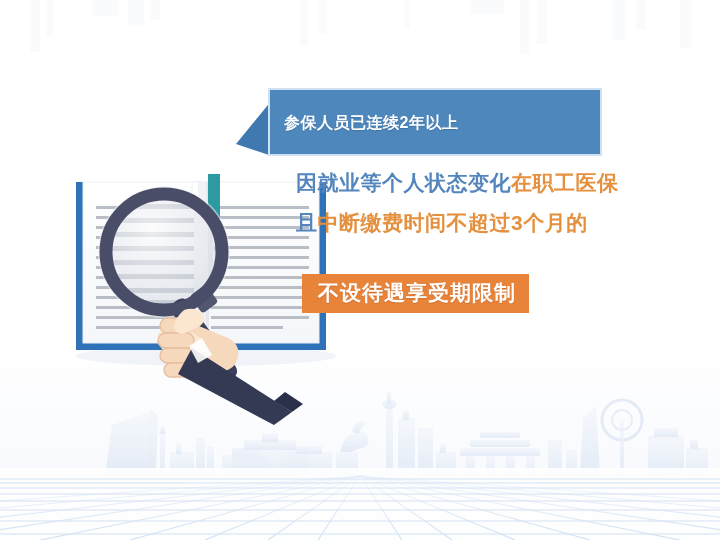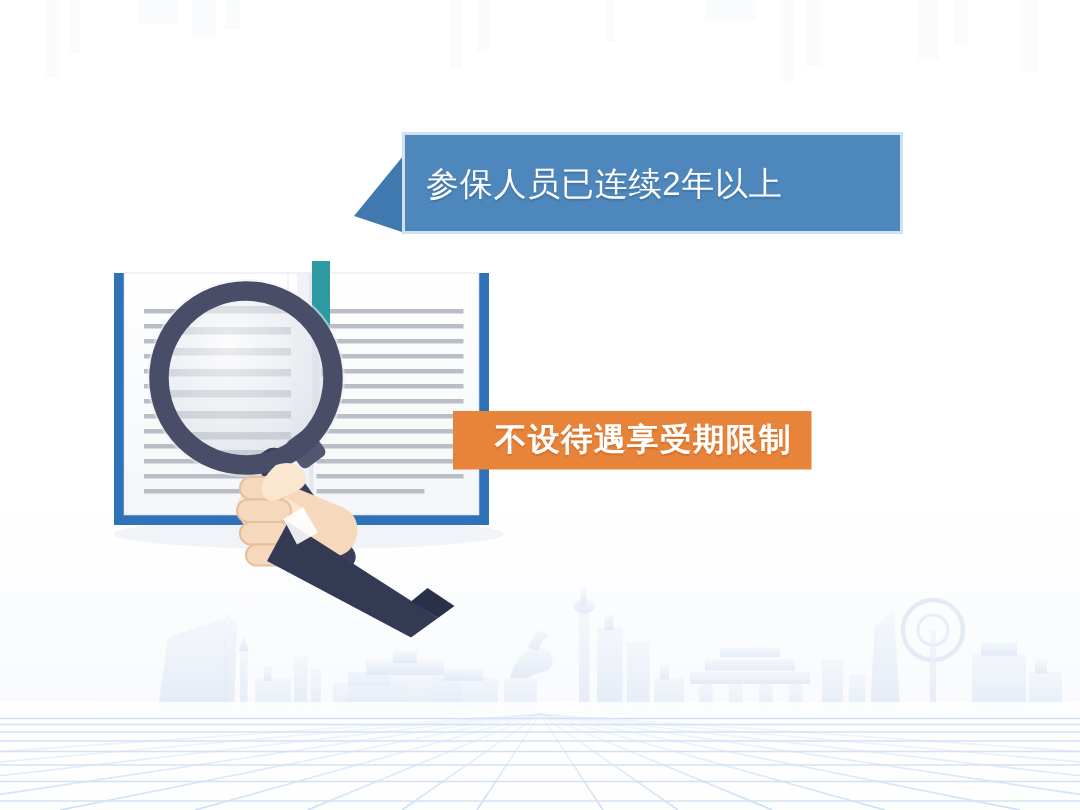--- a/index.html
+++ b/index.html
@@ -20,22 +20,22 @@
   .banner{
     position:absolute;left:268px;top:88px;width:334px;height:68px;
     background:#4e87bb;
     border:2px solid #cfe2f2;
     box-sizing:border-box;
     display:flex;flex-direction:column;justify-content:center;
     padding-left:14px;
   }
   .banner-line{
     color:#ffffff;
-    font-size:22px;
-    font-weight:normal;
+    font-size:16px;
+    font-weight:bold;
     letter-spacing:0.5px;
     line-height:29px;
     white-space:nowrap;
     text-shadow:0 1px 1px rgba(20,60,100,.25);
   }
   .banner-tail{
     position:absolute;left:236px;top:100px;width:36px;height:60px;
     overflow:visible;
   }
 
@@ -47,21 +47,21 @@
     font-size:21px;font-weight:bold;line-height:33px;white-space:nowrap;
     letter-spacing:0.5px;
   }
   .pline.l3{margin-top:7px;}
   .blue{color:#5486bd;}
   .orange{color:#e4903f;}
 
   .tag{
     position:absolute;left:302px;top:274px;
     background:#e8833a;
-    padding:5px 13px 6px 28px;
+    padding:5px 13px 6px 16px;
     display:inline-block;
   }
   .tag span{
     color:#ffffff;font-size:21px;font-weight:bold;letter-spacing:1px;
     white-space:nowrap;
     text-shadow:0 1px 1px rgba(140,60,0,.25);
   }
 
   
   .illus{position:absolute;left:56px;top:160px;width:290px;height:265px;}
@@ -328,19 +328,25 @@
 
   <svg class="banner-tail" viewBox="0 0 36 60">
     <path d="M36 0 L36 56 L0 44 Z" fill="#3f79b0"></path>
   </svg>
 
   <div class="banner">
     <div class="banner-line">参保人员已连续2年以上</div>
   </div>
 
   <div class="para">
+    <div class="pline l1">
+      <span class="blue">因就业等个人状态变化</span><span class="orange">在职工医保</span>
+    </div>
+    <div class="pline l3">
+      <span class="blue">且</span><span class="orange">中断缴费时间不超过3个月的</span>
+    </div>
   </div>
 
   <div class="tag">
     <span>不设待遇享受期限制</span>
   </div>
 
 </div>
 
 </body></html>

